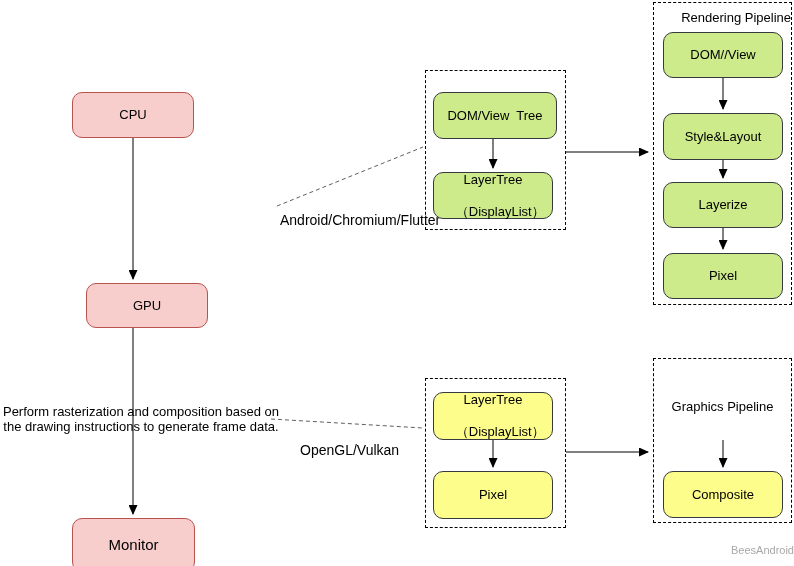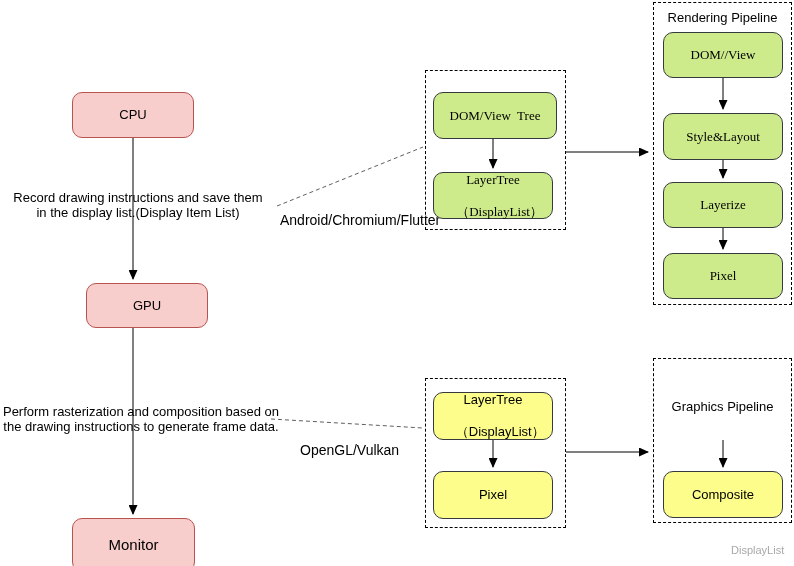--- a/index.html
+++ b/index.html
@@ -28,21 +28,20 @@
     box-sizing: border-box;
     white-space: pre-wrap;
   }
   .pink {
     background: var(--pink-fill, #f8cecc);
     border: 1px solid var(--pink-border, #b85450);
   }
   .green {
     background: var(--green-fill, #cdeb8b);
     border: 1px solid var(--dark-border, #36393d);
-    font-family: Liberation Serif, serif;
   }
   .yellow {
     background: var(--yellow-fill, #fdfd8b);
     border: 1px solid var(--dark-border, #36393d);
   }
   .dashed-box {
     position: absolute;
     border: 1px dashed #000000;
     box-sizing: border-box;
     background: transparent;
@@ -99,24 +98,20 @@
     <line x1="723" y1="228" x2="723" y2="249" stroke="#000" stroke-width="1" marker-end="url(#arrow)"></line>
     <line x1="723" y1="440" x2="723" y2="467" stroke="#000" stroke-width="1" marker-end="url(#arrow)"></line>
     <line x1="277" y1="206" x2="423" y2="147" stroke="#5f5f5f" stroke-width="1" stroke-dasharray="4 3"></line>
     <line x1="271" y1="419" x2="423" y2="428" stroke="#5f5f5f" stroke-width="1" stroke-dasharray="4 3"></line>
   </svg>
 
   <div class="node pink" style="left:72px; top:92px; width:122px; height:46px;">
     <span>CPU</span>
   </div>
 
-  <div class="annotation" style="left:0px; top:190px; width:276px;">
-    <div>Record drawing instructions and save them</div>
-    <div>in the display list.(Display Item List)</div>
-  </div>
 
   <div class="node pink" style="left:86px; top:283px; width:122px; height:45px;">
     <span>GPU</span>
   </div>
 
   <div class="annotation" style="left:0px; top:404px; width:282px;">
     <div>Perform rasterization and composition based on</div>
     <div>the drawing instructions to generate frame data.</div>
   </div>
 
@@ -144,21 +139,21 @@
   <div class="node yellow" style="left:433px; top:392px; width:120px; height:48px;">
     <span><span>LayerTree</span><br>
     <span>（DisplayList）</span></span>
   </div>
 
   <div class="node yellow" style="left:433px; top:471px; width:120px; height:48px;">
     <span>Pixel</span>
   </div>
 
   <div class="dashed-box" style="left:653px; top:2px; width:139px; height:303px;">
-    <div class="pipeline-title" style="top:7px;">Rendering Pipeline</div>
+    <div class="pipeline-title" style="top:7px;text-align:right;">Rendering Pipeline</div>
   </div>
 
   <div class="node green" style="left:663px; top:32px; width:120px; height:46px;">
     <span>DOM//View</span>
   </div>
   <div class="node green" style="left:663px; top:113px; width:120px; height:47px;">
     <span>Style&amp;Layout</span>
   </div>
   <div class="node green" style="left:663px; top:182px; width:120px; height:46px;">
     <span>Layerize</span>
@@ -168,15 +163,15 @@
   </div>
 
   <div class="dashed-box" style="left:653px; top:358px; width:139px; height:165px;">
     <div class="pipeline-title" style="top:8px;margin-top:32px;">Graphics Pipeline</div>
   </div>
 
   <div class="node yellow" style="left:663px; top:471px; width:120px; height:47px;">
     <span>Composite</span>
   </div>
 
-  <div class="watermark" style="left:731px; top:544px;">DisplayList</div>
+  <div class="watermark" style="left:731px; top:544px;">BeesAndroid</div>
 
 </div>
 
 </body></html>

